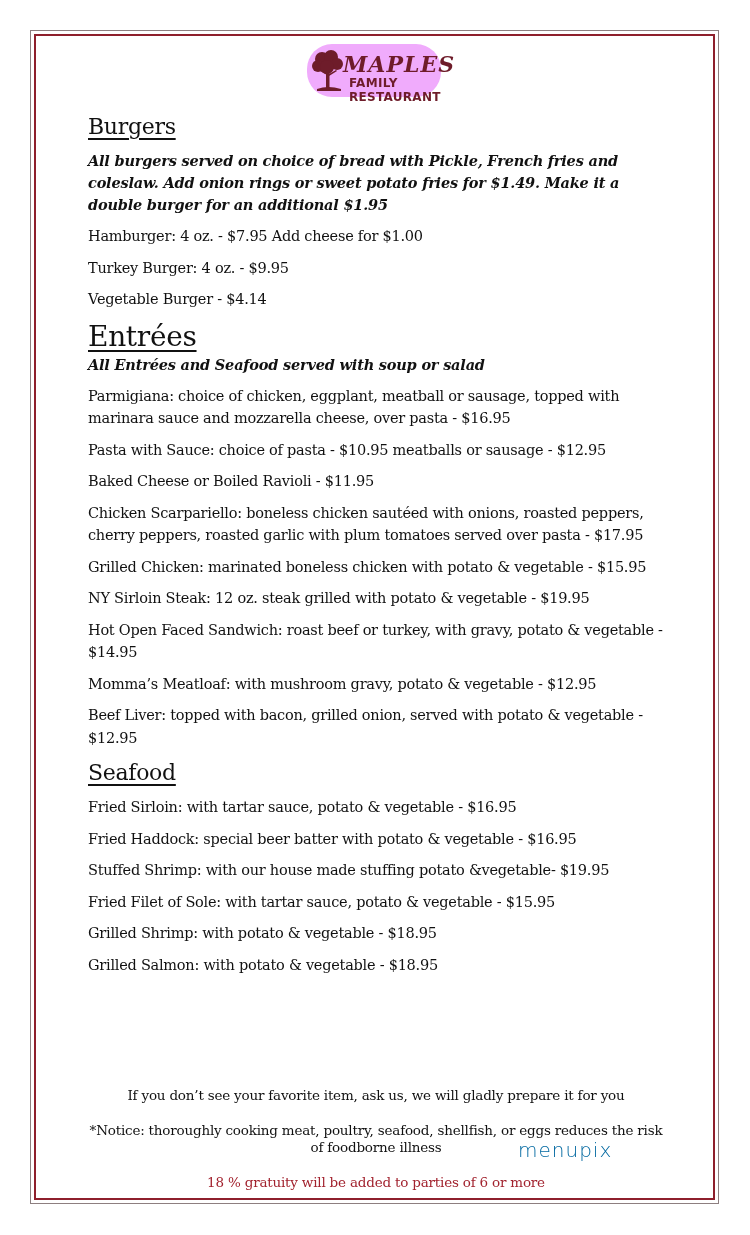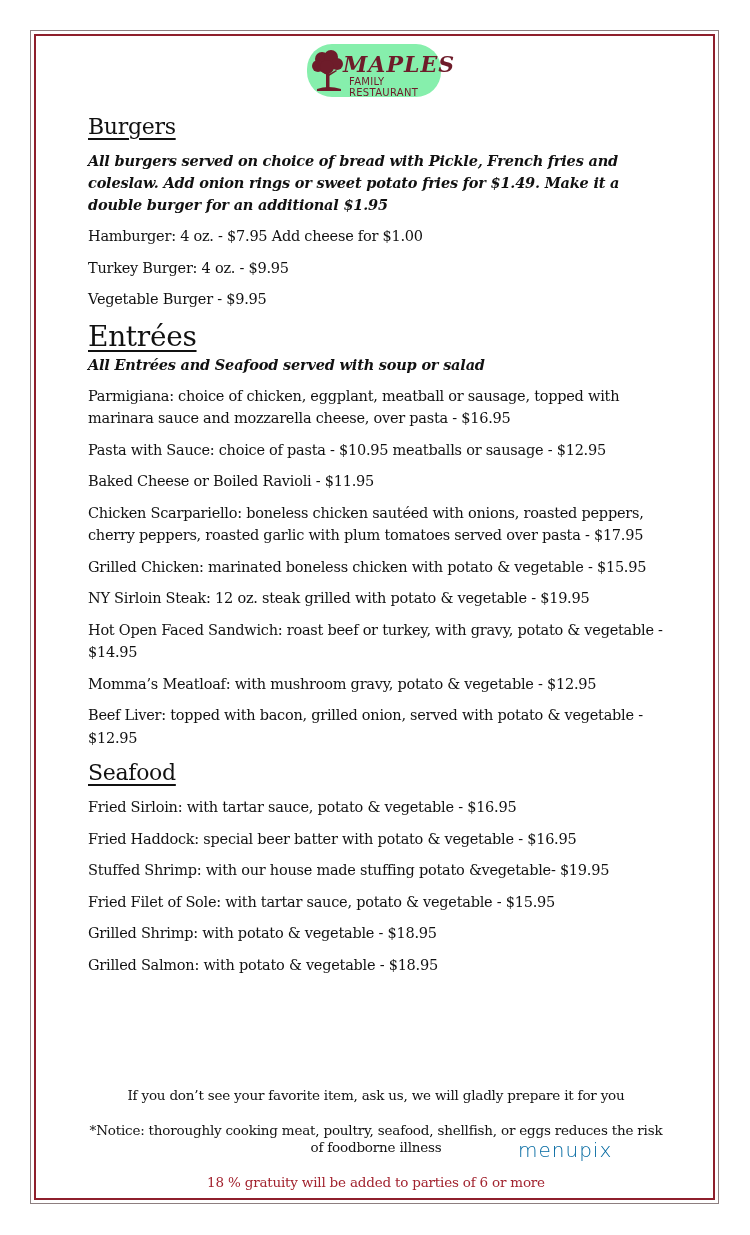--- a/index.html
+++ b/index.html
@@ -3,27 +3,27 @@
   <meta charset="utf-8">
   <style>
     html, body { margin: 0; padding: 0; background: #ffffff; }
     body { width: 750px; height: 1235px; position: relative; overflow: hidden;
            font-family: "DejaVu Serif", serif; color: #111; }
     .outer-border { position: absolute; left: 30px; top: 30px; width: 689px; height: 1174px;
                     border: 1px solid #8d7f80; box-sizing: border-box; }
     .inner-border { position: absolute; left: 34px; top: 34px; width: 681px; height: 1166px;
                     border: 2px solid #8e1f2c; box-sizing: border-box; }
     .logo { position: absolute; left: 307px; top: 44px; width: 134px; height: 53px;
-            background: #86efac; display: flex; align-items: center; border-radius: 25px; }
+            background: #f0abfc; display: flex; align-items: center; border-radius: 25px; }
     .logo svg { margin-left: 4px; }
     .logo-text { position: absolute; left: 36px; top: 8px; }
     .logo-name { font-family: "DejaVu Serif", serif; font-style: italic; font-weight: bold;
                  color: #6e1c2a; font-size: 22px; letter-spacing: 1px; line-height: 24px; display:block; }
-    .logo-sub { font-family: "DejaVu Sans", sans-serif; font-weight: normal; color: #6e1c2a;
-                font-size: 10px; letter-spacing: 0.3px; display:block; margin-left: 6px; }
+    .logo-sub { font-family: "DejaVu Sans", sans-serif; font-weight: bold; color: #6e1c2a;
+                font-size: 12px; letter-spacing: 0.3px; display:block; margin-left: 6px; }
     .content { position: absolute; left: 88px; top: 112px; width: 590px; }
     .section-title { font-size: 22px; text-decoration: underline; text-underline-offset: 4px;
                      font-weight: normal; margin: 0 0 8px 0; line-height: 30px; letter-spacing: -0.3px; }
     .section-title.big { font-size: 28px; line-height: 34px; margin-bottom: 0; }
     .section-note { font-weight: bold; font-style: italic; font-size: 14.5px; line-height: 22px;
                     margin: 0 0 9px 0; letter-spacing: -0.2px; }
     .item { font-size: 14.5px; line-height: 22.5px; margin: 0 0 9px 0; letter-spacing: -0.25px; }
     .item .name { font-weight: normal; }
     .footer { position: absolute; left: 88px; width: 576px; text-align: center; font-size: 13.5px;
               line-height: 17px; letter-spacing: -0.2px; }
@@ -57,21 +57,21 @@
   </div>
 </div>
 
 <div class="content">
 
   <section>
     <h2 class="section-title">Burgers</h2>
     <p class="section-note">All burgers served on choice of bread with Pickle, French fries and coleslaw. Add onion rings or sweet potato fries for $1.49. Make it a double burger for an additional $1.95</p>
     <p class="item"><span class="name">Hamburger</span><span>: 4 oz. - $7.95 Add cheese for $1.00</span></p>
     <p class="item"><span class="name">Turkey Burger</span><span>: 4 oz. - $9.95</span></p>
-    <p class="item"><span class="name">Vegetable Burger</span><span> - $9.95</span></p>
+    <p class="item"><span class="name">Vegetable Burger</span><span> - $4.14</span></p>
   </section>
 
   <section>
     <h2 class="section-title big">Entrées</h2>
     <p class="section-note">All Entrées and Seafood served with soup or salad</p>
     <p class="item"><span class="name">Parmigiana</span><span>: choice of chicken, eggplant, meatball or sausage, topped with marinara sauce and mozzarella cheese, over pasta - $16.95</span></p>
     <p class="item"><span class="name">Pasta with Sauce</span><span>: choice of pasta - $10.95 meatballs or sausage - $12.95</span></p>
     <p class="item"><span class="name">Baked Cheese or Boiled Ravioli</span><span> - $11.95</span></p>
     <p class="item"><span class="name">Chicken Scarpariello</span><span>: boneless chicken sautéed with onions, roasted peppers, cherry peppers, roasted garlic with plum tomatoes served over pasta - $17.95</span></p>
     <p class="item"><span class="name">Grilled Chicken</span><span>: marinated boneless chicken with potato &amp; vegetable - $15.95</span></p>

